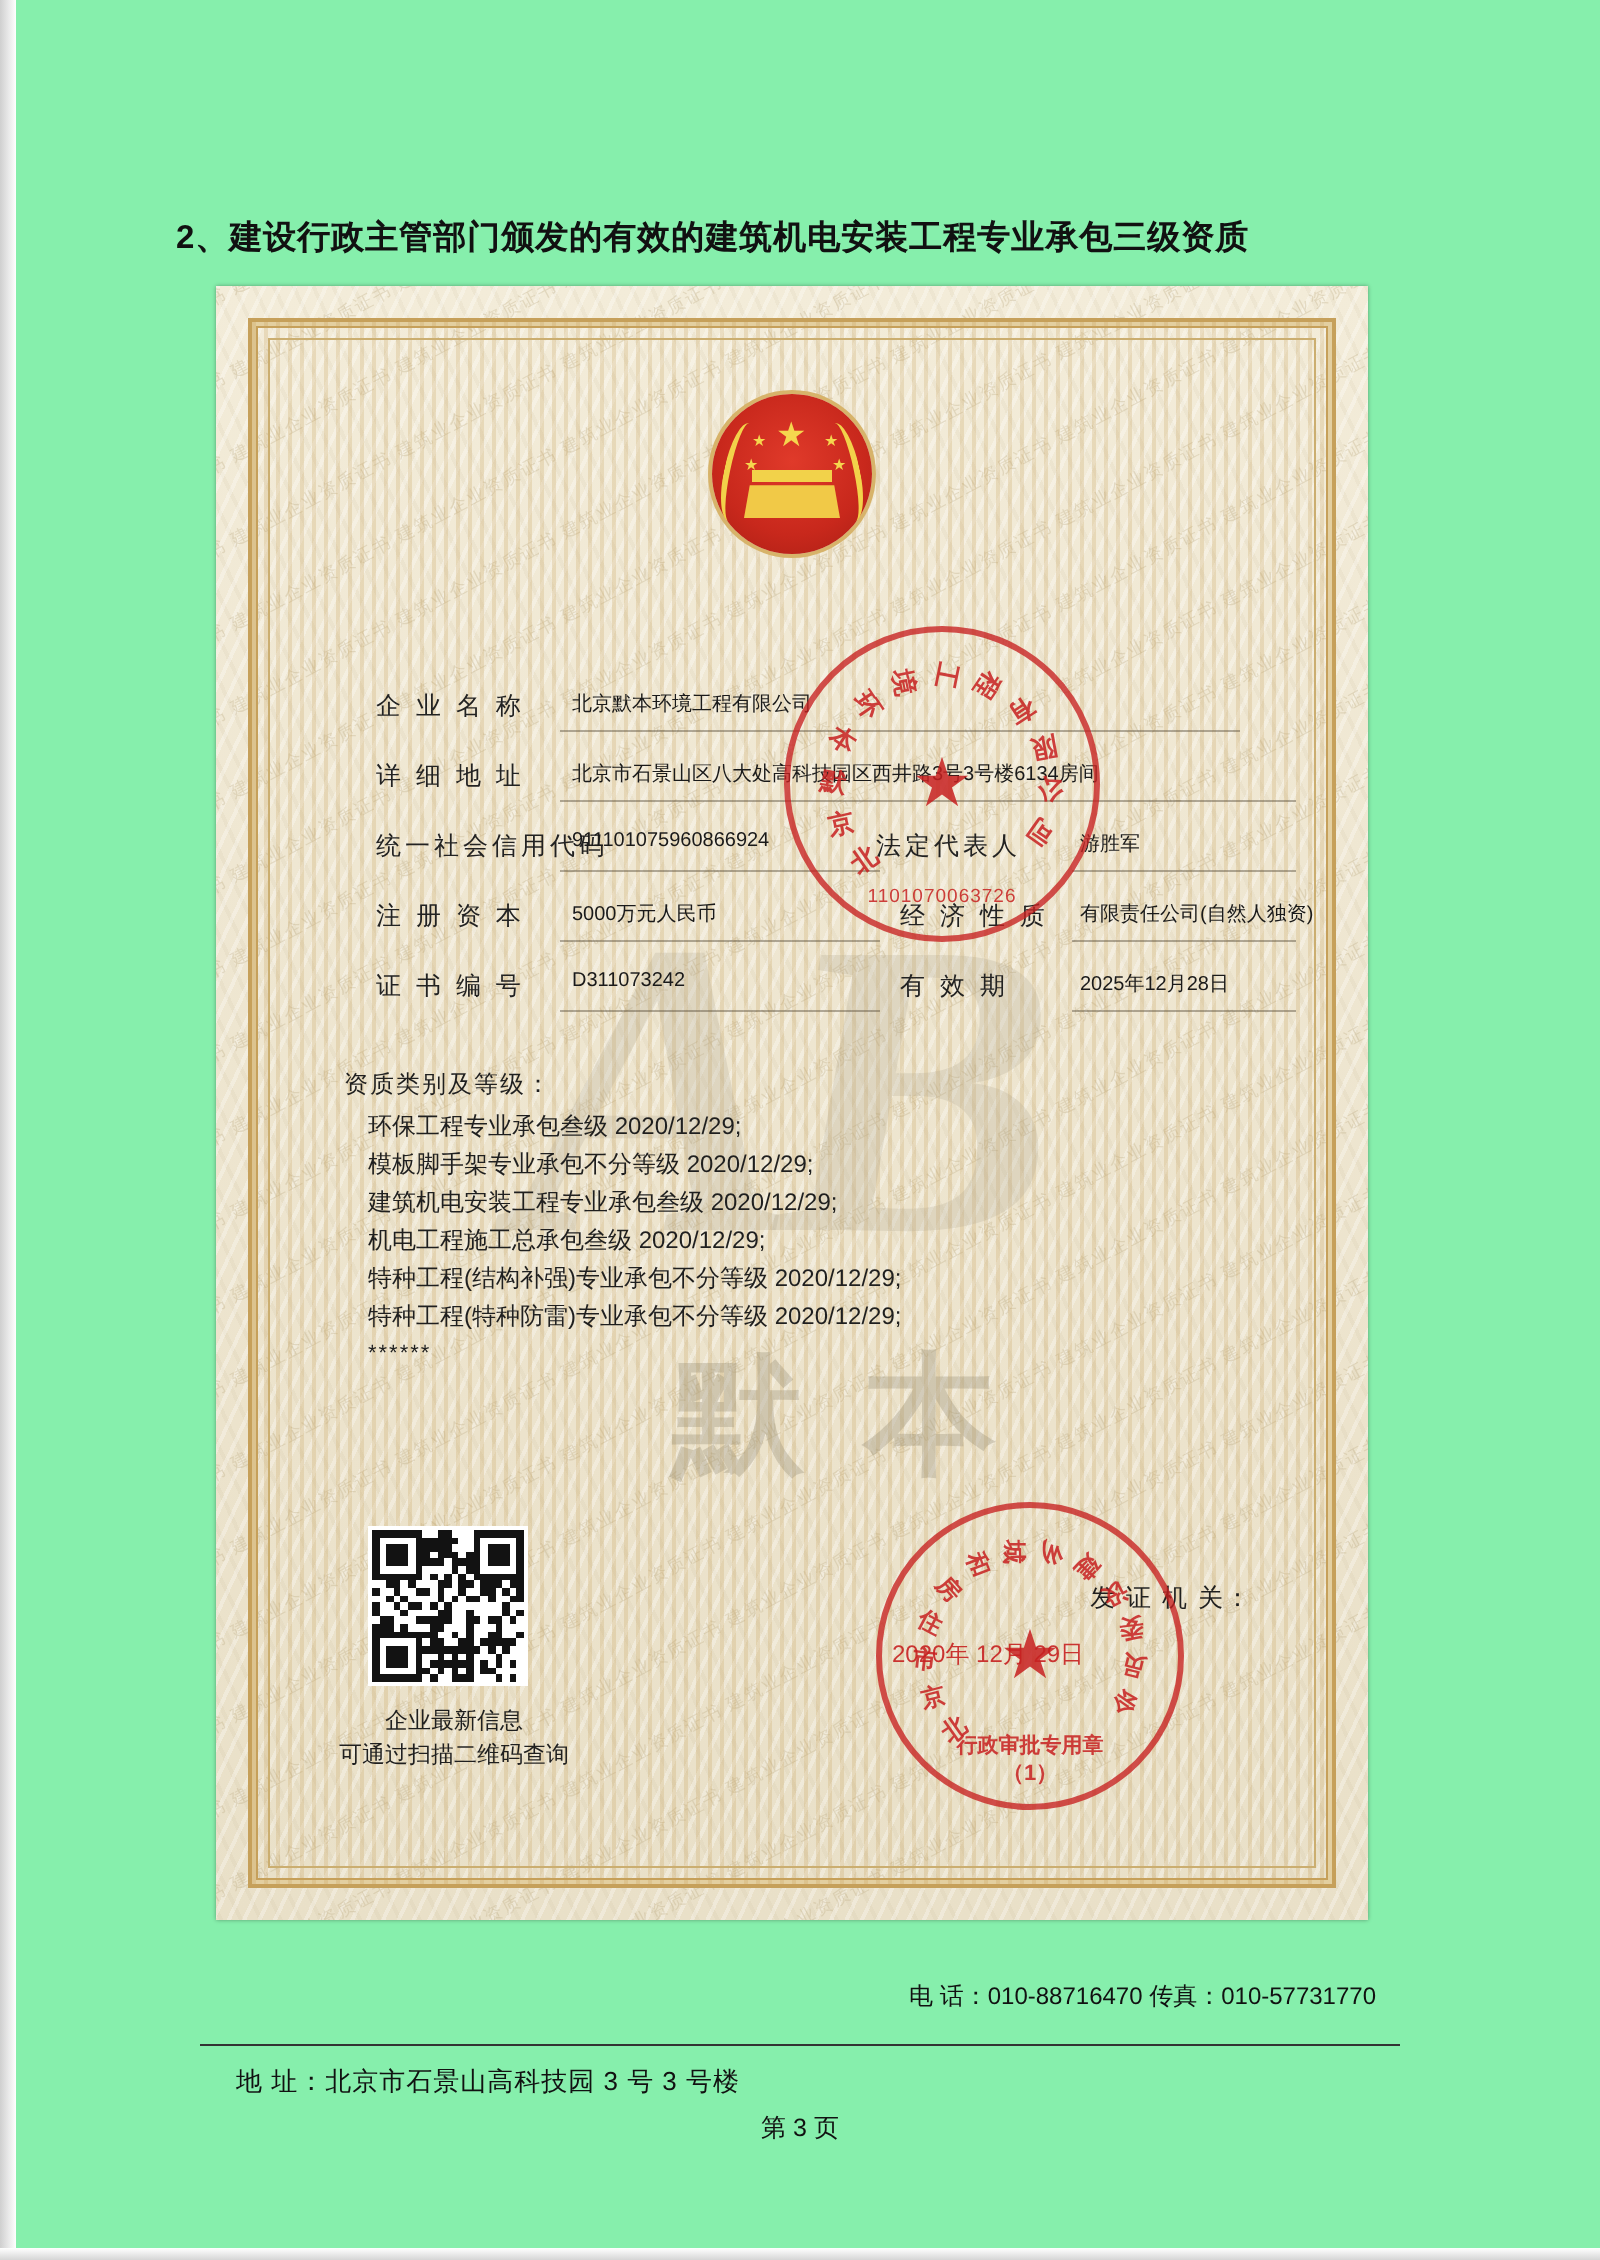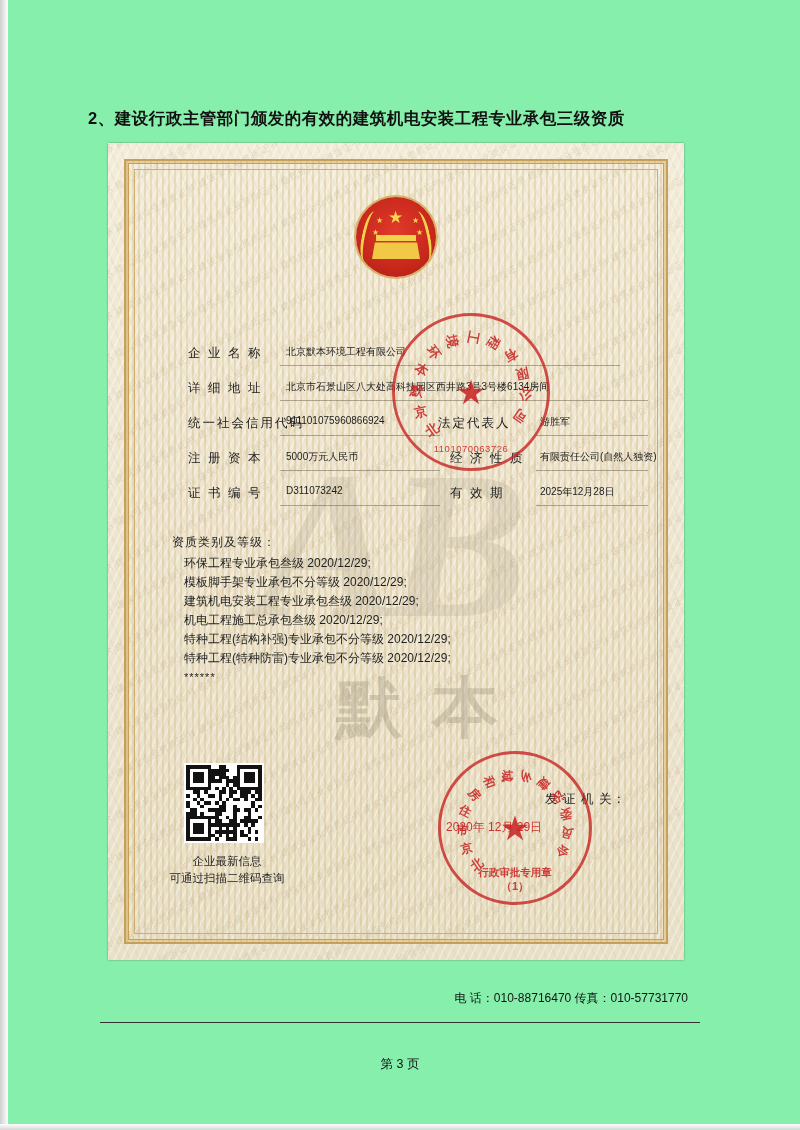--- a/index.html
+++ b/index.html
@@ -999,17 +999,18 @@
       <div class="star">★</div>
       <div class="sub">行政审批专用章</div>
       <div class="sub2">（1）</div>
     </div>
 
     <div class="stamp-date">2020年 12月 29日</div>
 
   </div>
 
   <div class="footer-rule"></div>
+  <div class="footer-left">地  址：北京市石景山高科技园 3 号 3 号楼</div>
   <div class="footer-right">电  话：010-88716470 传真：010-57731770</div>
   <div class="footer-page">第 3 页</div>
 
   <div class="edge-bottom"></div>
 </div>
 
 </body></html>

